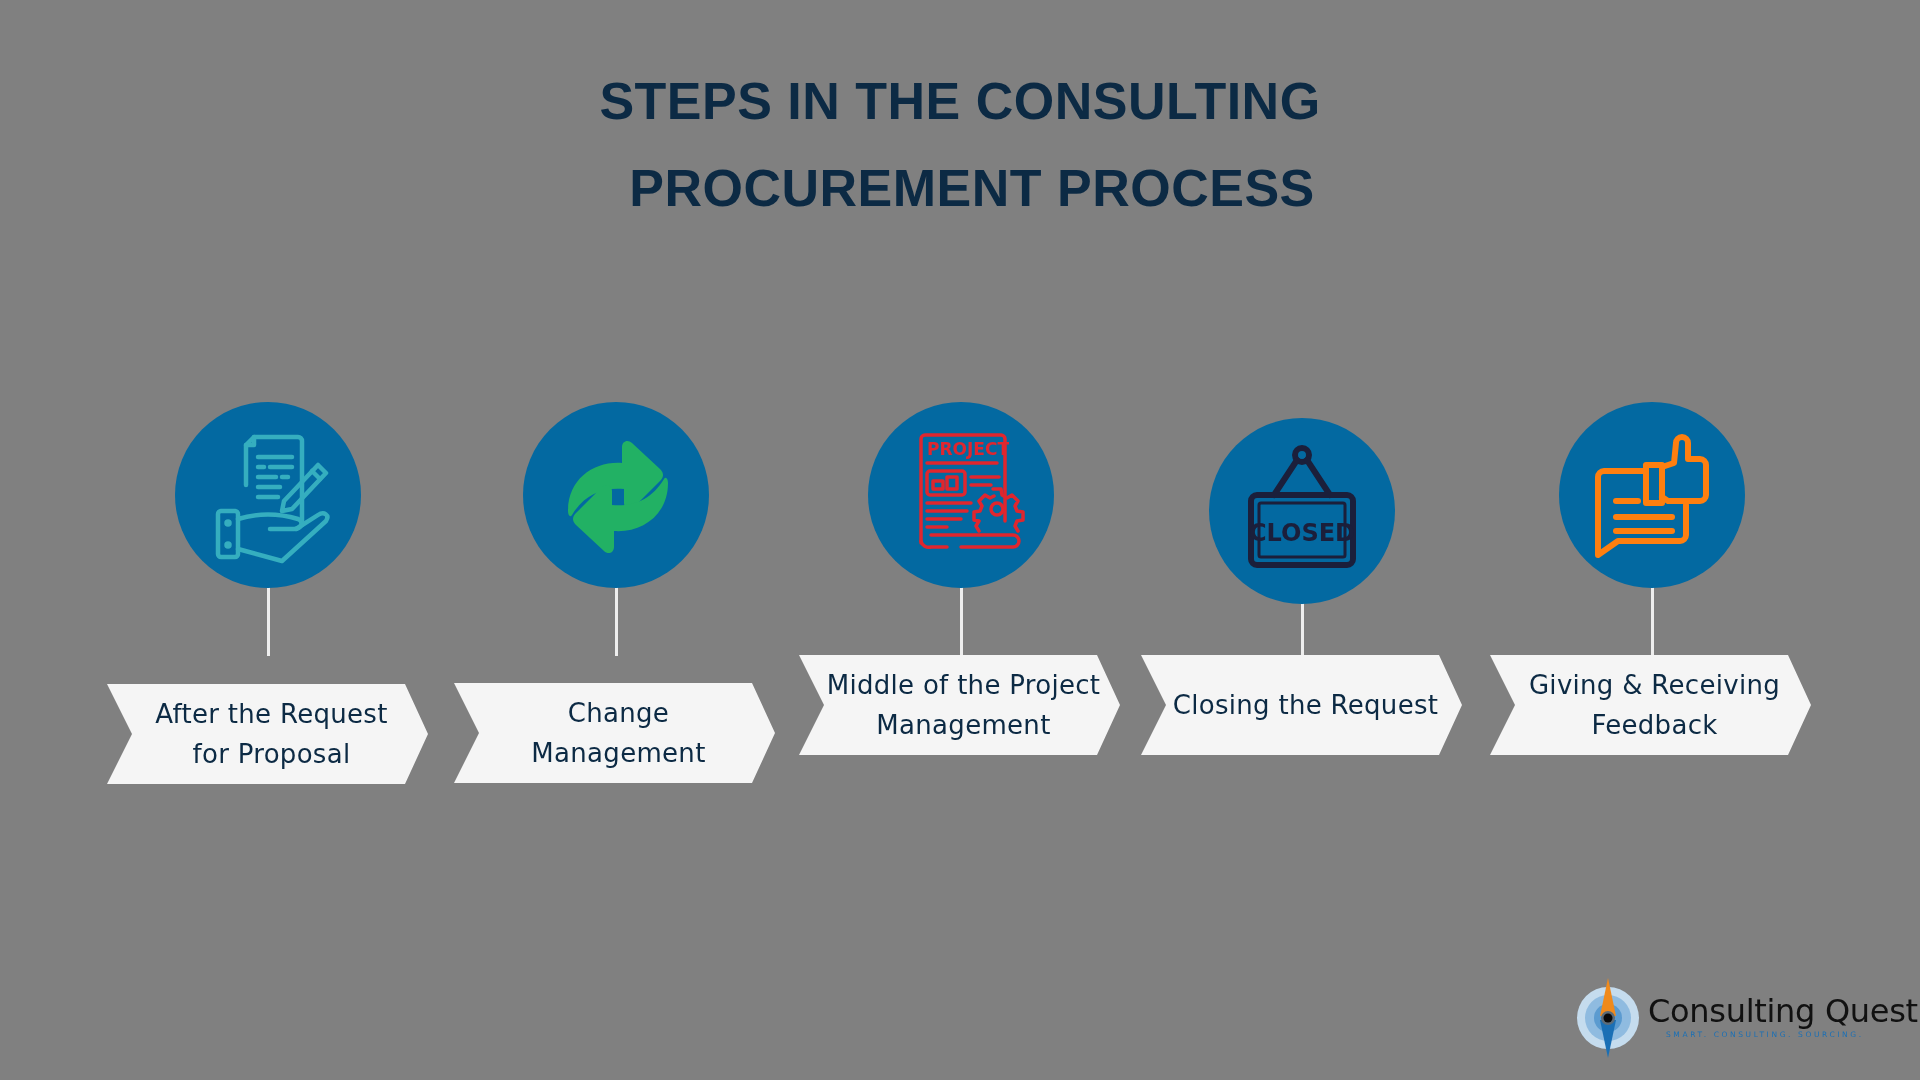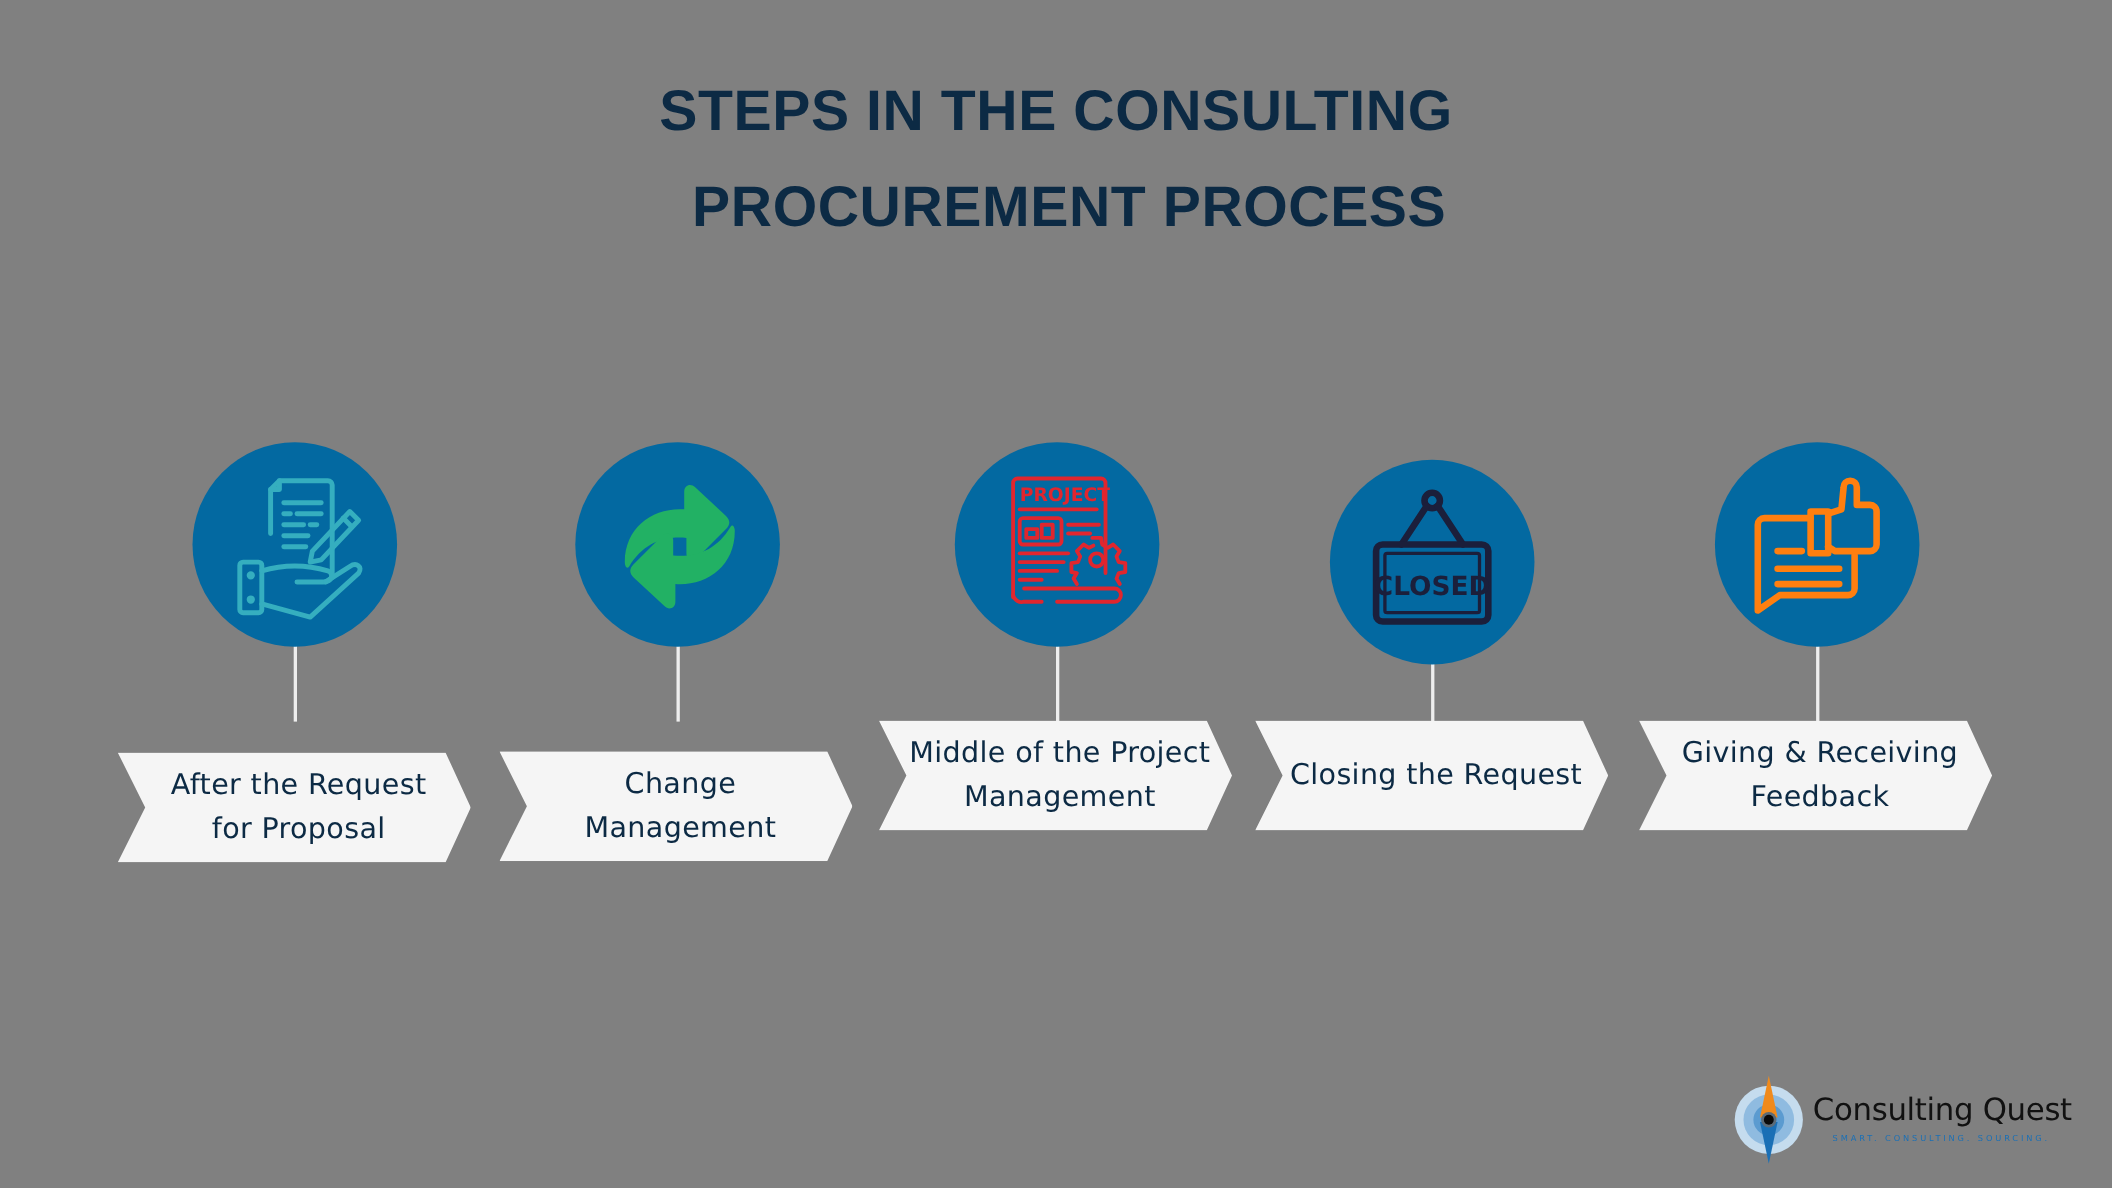--- a/index.html
+++ b/index.html
@@ -26,21 +26,21 @@
     display:flex; align-items:center; justify-content:center;
   }
   .chevron-label {
     color:#0c2a44; font-size:28px; line-height:40px; text-align:center;
     font-family:"DejaVu Sans", sans-serif; font-size:26px; letter-spacing:0.3px;
     padding:0 18px 0 26px; width:100%; box-sizing:border-box;
   }
   .logo { position:absolute; left:1574px; top:976px; width:330px; height:84px; }
   .logo svg.mark { position:absolute; left:0; top:0; width:68px; height:84px; }
   .logo-name {
-    position:absolute; left:74px; top:16px; font-size:28px; color:#111;
+    position:absolute; left:74px; top:16px; font-size:32px; color:#111;
     font-family:"DejaVu Sans", sans-serif; white-space:nowrap; letter-spacing:-0.3px;
   }
   .logo-tagline {
     position:absolute; left:92px; top:54px; font-size:7.5px; font-weight:normal; color:#1a6fb5;
     letter-spacing:2.6px; white-space:nowrap; font-family:"DejaVu Sans", sans-serif;
   }
 </style>
 </head>
 <body>
 

